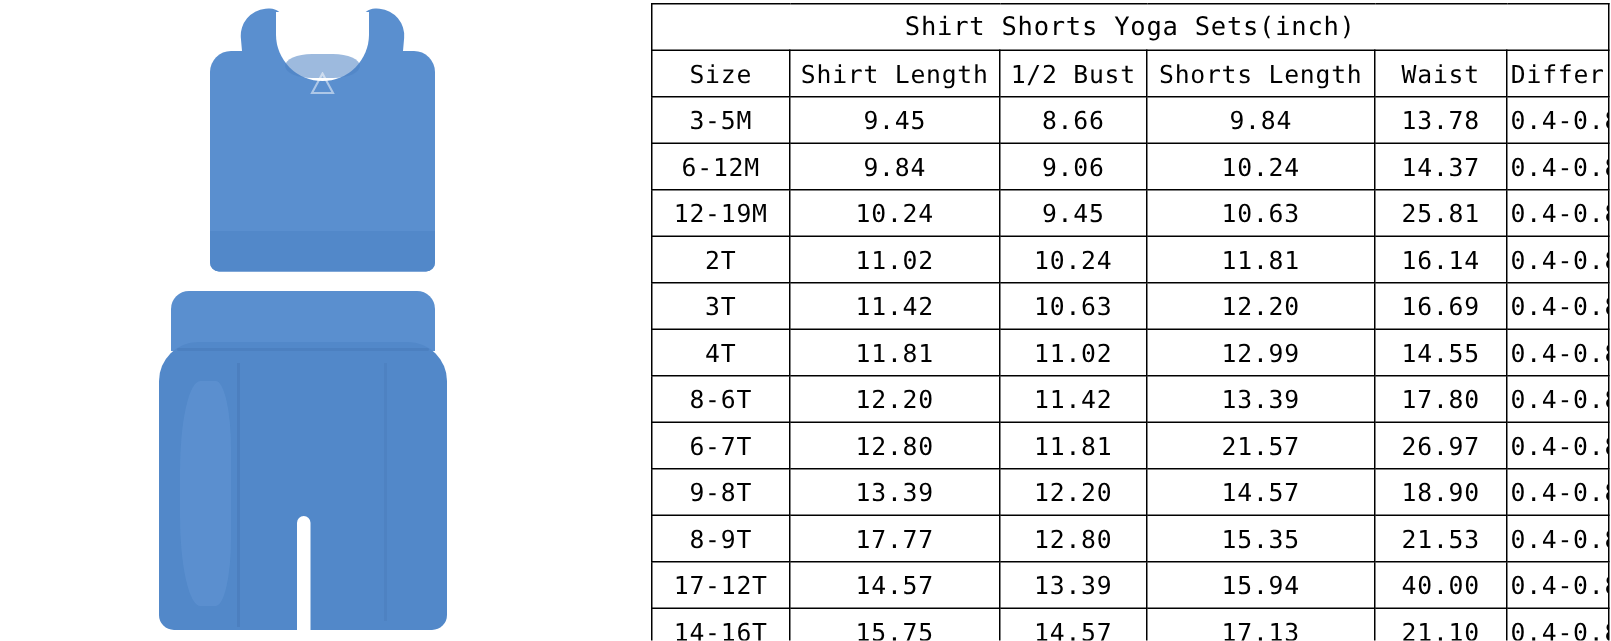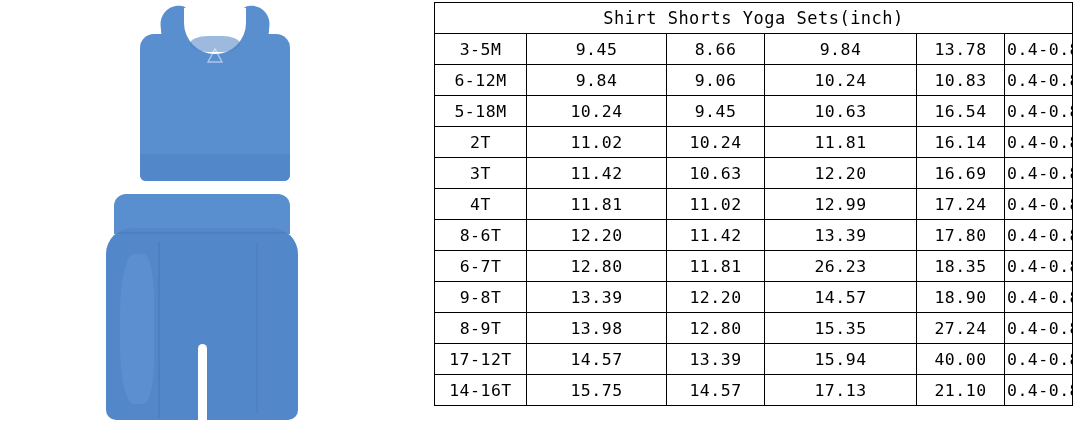--- a/index.html
+++ b/index.html
@@ -254,42 +254,50 @@
           <col class="c1">
           <col class="c2">
           <col class="c3">
           <col class="c4">
           <col class="c5">
       </colgroup>
       <tbody id="table-body">
         <tr class="title-row">
           <td colspan="6">Shirt Shorts Yoga Sets(inch)</td>
         </tr>
+      <tr>
+            <th>Size</th>
+            <th>Shirt Length</th>
+            <th>1/2 Bust</th>
+            <th>Shorts Length</th>
+            <th>Waist</th>
+            <th>Differ</th>
+          </tr>
           <tr>
             <td>3-5M</td>
             <td>9.45</td>
             <td>8.66</td>
             <td>9.84</td>
             <td>13.78</td>
             <td>0.4-0.8</td>
           </tr>
           <tr>
             <td>6-12M</td>
             <td>9.84</td>
             <td>9.06</td>
             <td>10.24</td>
-            <td>10.83</td>
-            <td>0.4-0.8</td>
-          </tr>
-          <tr>
-            <td>5-18M</td>
+            <td>14.37</td>
+            <td>0.4-0.8</td>
+          </tr>
+          <tr>
+            <td>12-19M</td>
             <td>10.24</td>
             <td>9.45</td>
             <td>10.63</td>
-            <td>16.54</td>
+            <td>25.81</td>
             <td>0.4-0.8</td>
           </tr>
           <tr>
             <td>2T</td>
             <td>11.02</td>
             <td>10.24</td>
             <td>11.81</td>
             <td>16.14</td>
             <td>0.4-0.8</td>
           </tr>
@@ -299,53 +307,53 @@
             <td>10.63</td>
             <td>12.20</td>
             <td>16.69</td>
             <td>0.4-0.8</td>
           </tr>
           <tr>
             <td>4T</td>
             <td>11.81</td>
             <td>11.02</td>
             <td>12.99</td>
-            <td>17.24</td>
+            <td>14.55</td>
             <td>0.4-0.8</td>
           </tr>
           <tr>
             <td>8-6T</td>
             <td>12.20</td>
             <td>11.42</td>
             <td>13.39</td>
             <td>17.80</td>
             <td>0.4-0.8</td>
           </tr>
           <tr>
             <td>6-7T</td>
             <td>12.80</td>
             <td>11.81</td>
-            <td>26.23</td>
-            <td>18.35</td>
+            <td>21.57</td>
+            <td>26.97</td>
             <td>0.4-0.8</td>
           </tr>
           <tr>
             <td>9-8T</td>
             <td>13.39</td>
             <td>12.20</td>
             <td>14.57</td>
             <td>18.90</td>
             <td>0.4-0.8</td>
           </tr>
           <tr>
             <td>8-9T</td>
-            <td>13.98</td>
+            <td>17.77</td>
             <td>12.80</td>
             <td>15.35</td>
-            <td>27.24</td>
+            <td>21.53</td>
             <td>0.4-0.8</td>
           </tr>
           <tr>
             <td>17-12T</td>
             <td>14.57</td>
             <td>13.39</td>
             <td>15.94</td>
             <td>40.00</td>
             <td>0.4-0.8</td>
           </tr>

